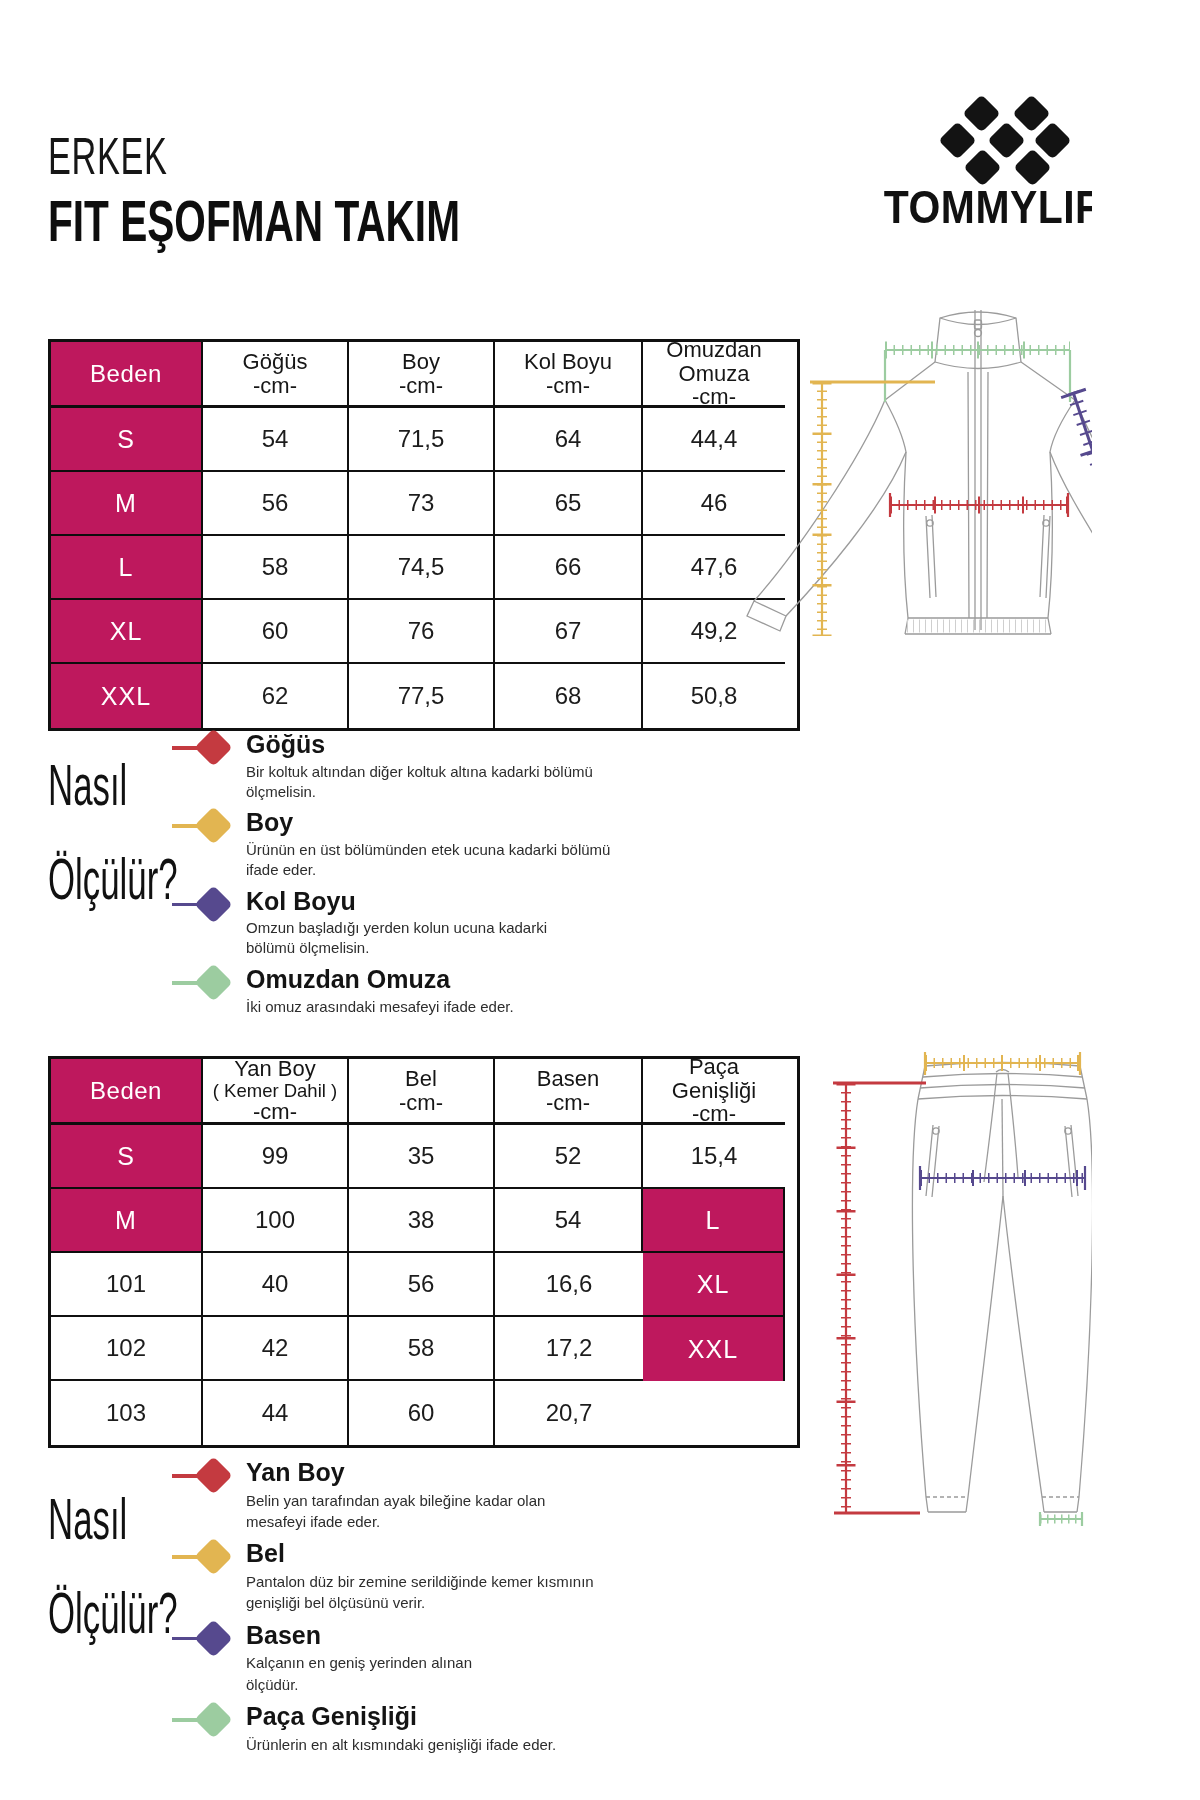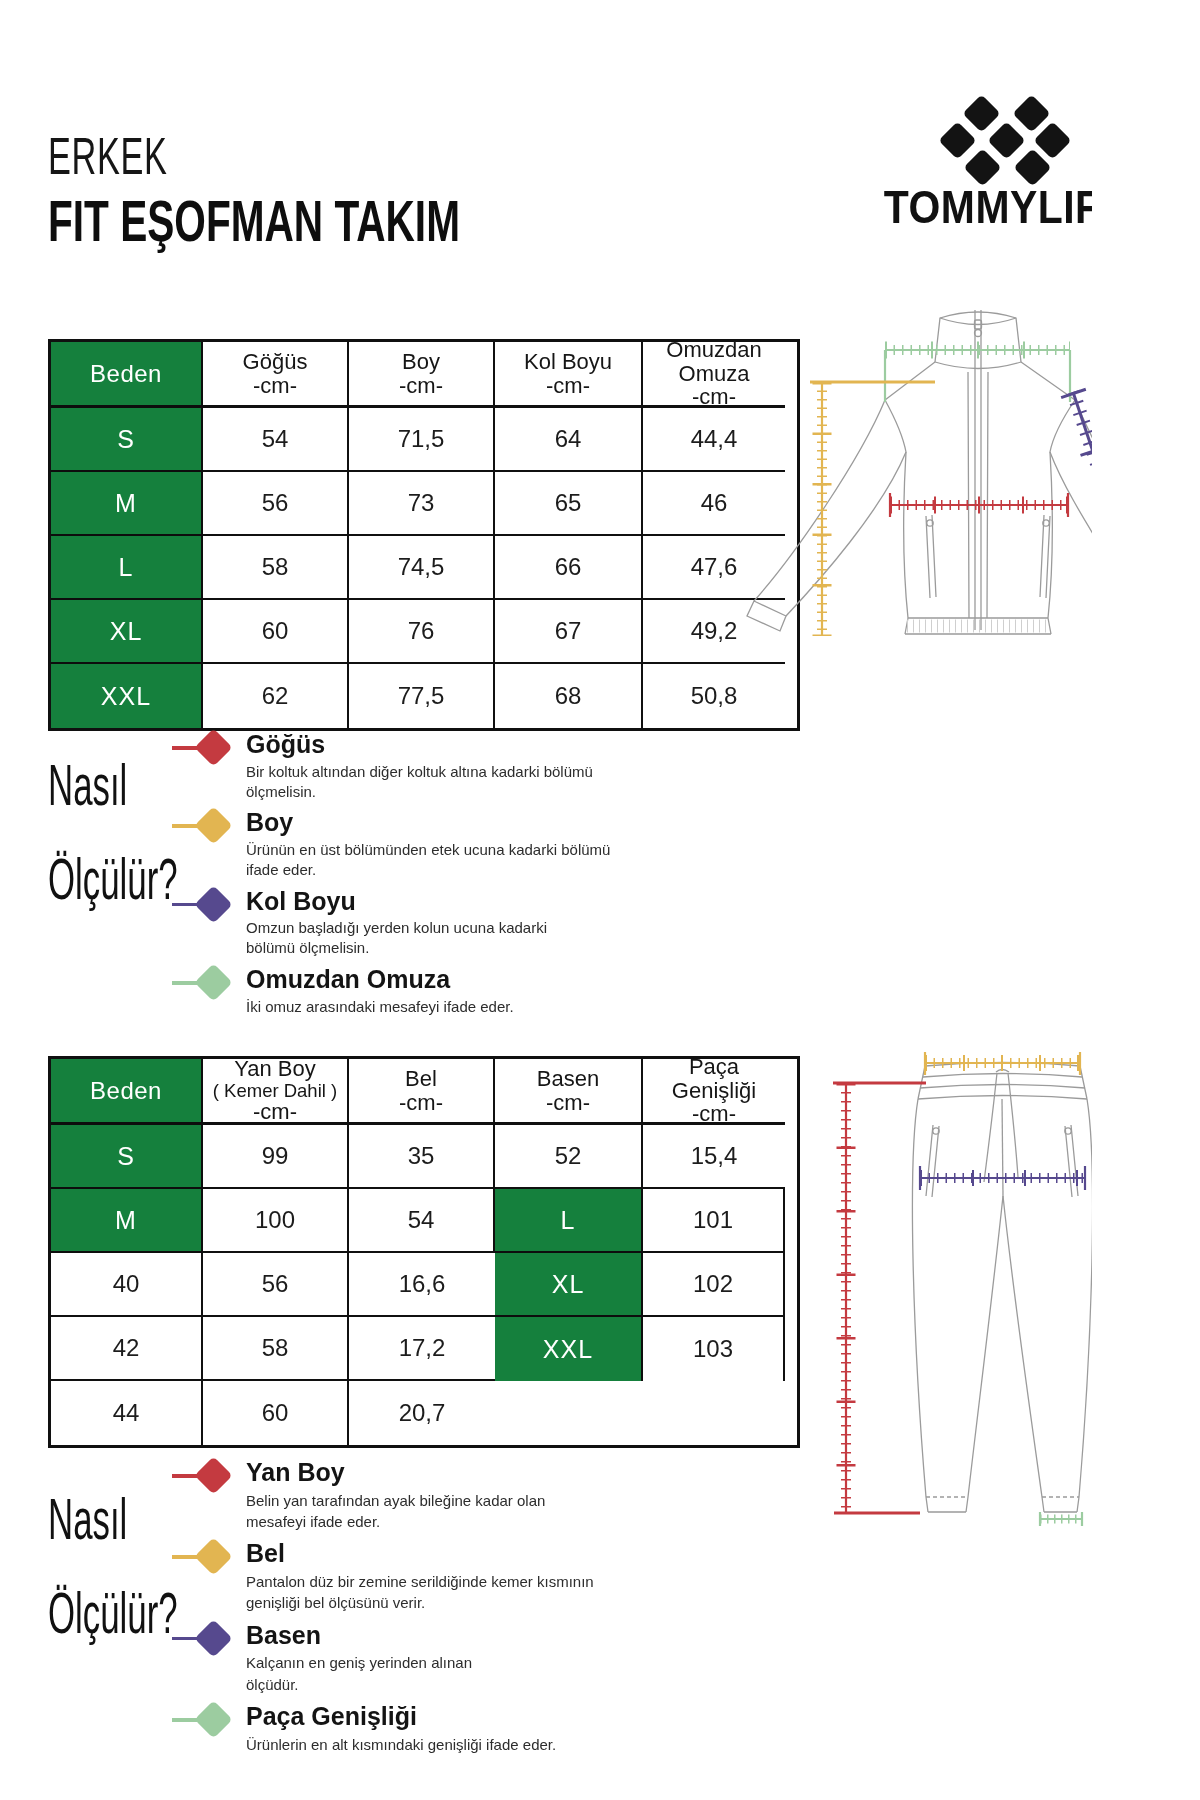--- a/index.html
+++ b/index.html
@@ -21,21 +21,21 @@
   .tbl{position:absolute;width:746px;border:3px solid #101010;display:grid;
        grid-template-columns:152px 146px 146px 148px 142px;
        grid-template-rows:66px repeat(5,64px);background:#fff;}
   .tbl-1{left:48px;top:339px;}
   .tbl-2{left:48px;top:1056px;}
   .cell{display:flex;align-items:center;justify-content:center;flex-direction:column;
         border-right:2px solid #101010;border-bottom:2px solid #101010;}
   .cell.clast{border-right:none;}
   .rlast{border-bottom:none;}
   .hcell{border-bottom:3px solid #101010;}
-  .sizecol{background:#15803d;color:#fff;border-right:2px solid #0d0d0d;border-bottom-color:#0d0d0d;}
+  .sizecol{background:#be185d;color:#fff;border-right:2px solid #0d0d0d;border-bottom-color:#0d0d0d;}
   .hl{font-size:22px;line-height:1.07;color:#161616;text-align:center;}
   .hl.sm{font-size:18.5px;}
   .beden{font-size:24px;color:#fff;letter-spacing:.5px;}
   .sizelbl{font-size:25px;color:#fff;letter-spacing:1px;}
   .val{font-size:24px;color:#1c1c1c;}
 
   
   .howto{position:absolute;left:48px;font-size:58px;font-weight:400;color:#111;
          transform:scaleX(.60);transform-origin:left top;line-height:1.62;white-space:nowrap;}
   .howto-1{top:738px;} .howto-2{top:1472px;}
@@ -328,20 +328,23 @@
         <span class="val">15,4</span>
       </div>
 
     <div class="cell sizecol">
         <span class="sizelbl">M</span>
       </div>
     <div class="cell">
         <span class="val">100</span>
       </div>
     <div class="cell">
+        <span class="val">38</span>
+      </div>
+    <div class="cell">
         <span class="val">54</span>
       </div>
 
     <div class="cell sizecol">
         <span class="sizelbl">L</span>
       </div>
     <div class="cell">
         <span class="val">101</span>
       </div>
     <div class="cell">

